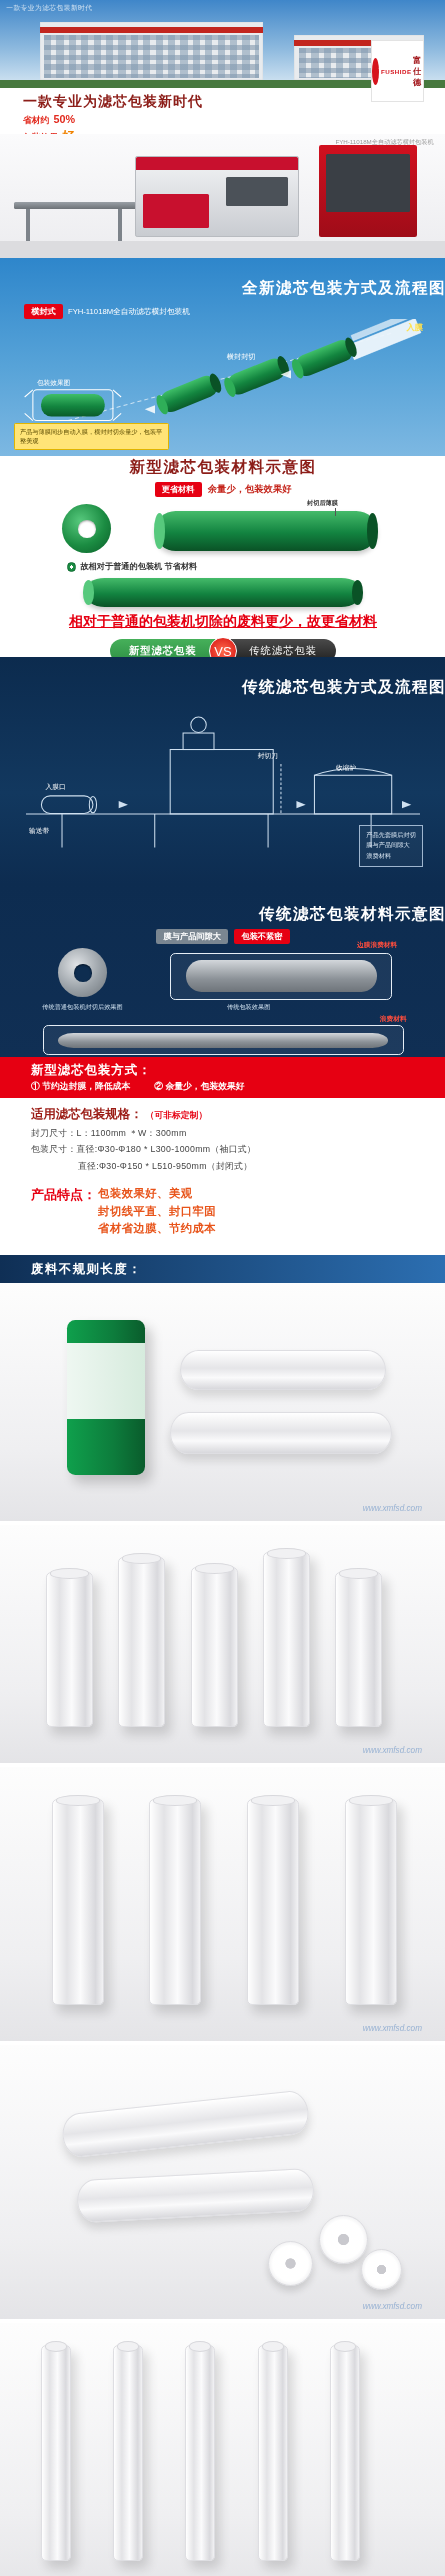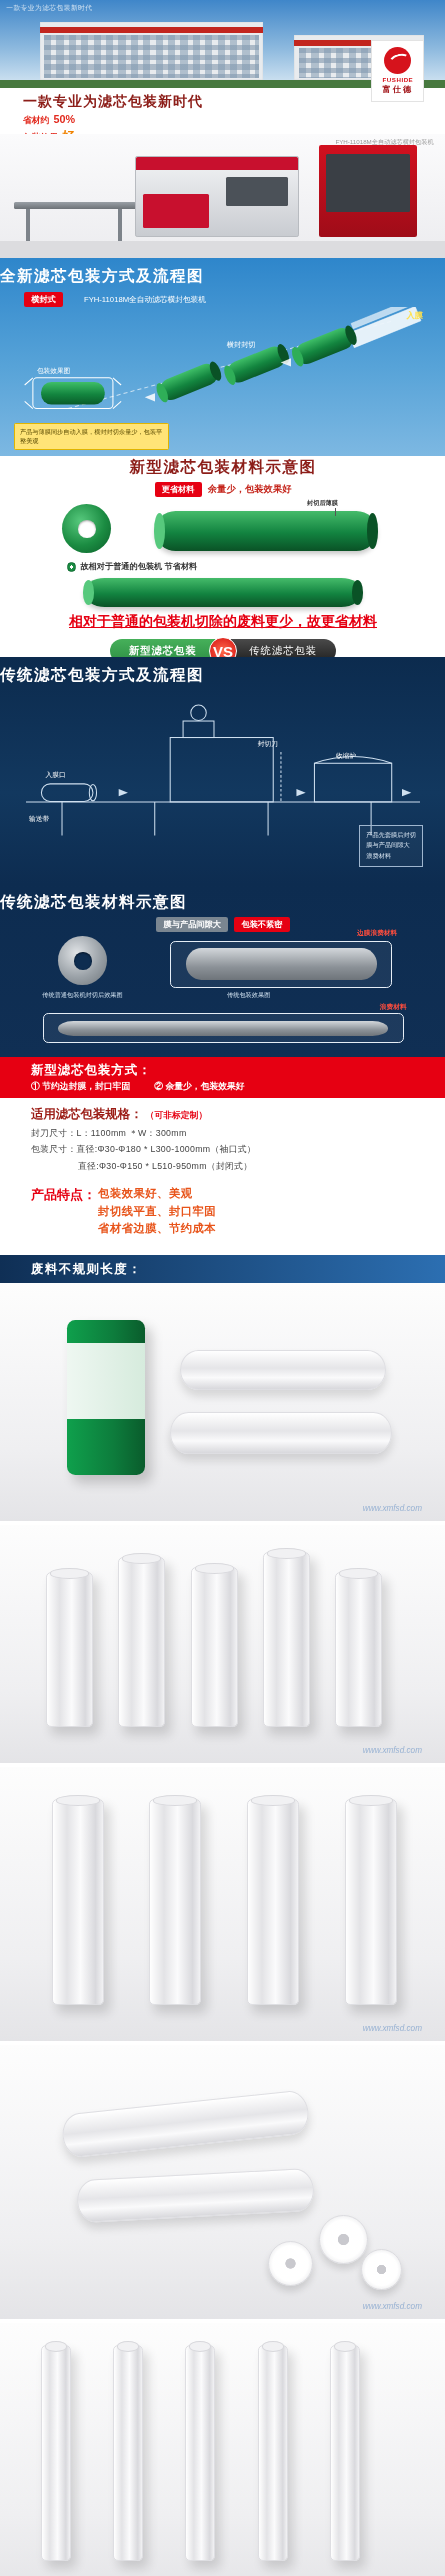--- a/index.html
+++ b/index.html
@@ -13,21 +13,21 @@
 .bld{position:absolute;background:#e8ebee;box-shadow:inset 0 0 0 0.5px rgba(0,0,0,.06)}
 .bld .win{position:absolute;left:4.1px;right:4.1px;top:13.4px;bottom:2.1px;
   background:repeating-linear-gradient(90deg,rgba(130,155,178,.55) 0 7.2px,transparent 7.2px 12.4px),
              repeating-linear-gradient(180deg,rgba(110,135,160,.5) 0 5.2px,transparent 5.2px 9.8px)}
 .bld .redband{position:absolute;top:5.2px;left:0;right:0;height:5.7px;background:#c2261f}
 .bld1{left:40px;bottom:8.2px;width:223px;height:58px}
 .bld2{right:21.6px;bottom:8.2px;width:130px;height:45px}
 .hedge{position:absolute;bottom:0;width:100%;height:8.2px;background:#47793f}
 
 
-.logo{position:absolute;top:40px;right:21.6px;width:53px;height:62px;background:#fff;border:0.5px solid #e3e3e3;z-index:9;display:flex;flex-direction:column;align-items:center;justify-content:center;gap:1.5px}
+.logo{position:absolute;top:40px;right:21.6px;width:53px;height:62px;background:#fff;border:0.5px solid #e3e3e3;z-index:9;display:flex;flex-direction:row;align-items:center;justify-content:center;gap:1.5px}
 .logo-circle{width:27px;height:27px;border-radius:50%;background:#d6131c;position:relative}
 .logo-circle::after{content:"";position:absolute;left:4.6px;top:6.7px;width:17.5px;height:12.4px;border:2.1px solid #fff;border-radius:50%;border-color:#fff transparent transparent transparent;transform:rotate(-14deg)}
 .logo-en{color:#d6131c;font-size:6.2px;font-weight:bold;letter-spacing:0.5px}
 .logo-cn{color:#a01015;font-size:8.2px;font-weight:bold;letter-spacing:2.1px}
 
 
 .brandbar{height:46px;background:#fff;padding:5.2px 0 0 23px}
 .h-title{color:#8c1d18;font-size:14px;font-weight:bold;letter-spacing:1px}
 .subrow{margin-top:2.1px;font-weight:bold;line-height:1.25}
 .sub-label{color:#e22a1e;font-size:8.8px}
@@ -41,26 +41,26 @@
 .m-conveyor{position:absolute;left:14.4px;bottom:49px;width:122px;height:7.2px;background:linear-gradient(#9aa0a6,#6d7277);border-radius:1.5px}
 .m-leg{position:absolute;bottom:17.5px;width:4.1px;height:33px;background:#7d838a}
 .m-body{position:absolute;left:135px;bottom:20.6px;width:164px;height:81px;background:linear-gradient(180deg,#f2f3f5,#c9ccd1);border:0.5px solid #b8bbc0;border-radius:2.1px}
 .m-body::before{content:"";position:absolute;top:0;left:0;right:0;height:12.4px;background:#c8102e;border-radius:1.5px 1.5px 0 0}
 .m-body::after{content:"";position:absolute;bottom:8.2px;left:7.2px;width:66px;height:34px;background:#c8102e;border-radius:1.5px}
 .m-window{position:absolute;top:19.6px;right:10.3px;width:62px;height:29px;background:#4b5158;border-radius:1.5px}
 .m-cabinet{position:absolute;right:29px;bottom:20.6px;width:98px;height:92px;background:linear-gradient(180deg,#d1101f,#9f0c18);border-radius:2.1px}
 .m-cabinet::before{content:"";position:absolute;top:8.2px;left:7.2px;right:7.2px;bottom:25px;background:#3a3f45;border-radius:1.5px}
 
 
-.sec-title{color:#fff;font-size:15.5px;font-weight:bold;text-align:left;padding-top:8px;letter-spacing:1.5px}
+.sec-title{color:#fff;font-size:15.5px;font-weight:bold;text-align:right;padding-top:20px;letter-spacing:1.5px}
 .sec-title-dark{color:#8c1d18;font-size:15.5px;font-weight:bold;text-align:center;padding-top:1px;letter-spacing:1.5px}
 
 
 .flow-new{height:198px;background:linear-gradient(180deg,#2e86cb,#57a3d8 55%,#7db8e2)}
-.model-row{display:flex;align-items:center;gap:21px;margin:5.2px 0 0 24px}
+.model-row{display:flex;align-items:center;gap:5px;margin:5.2px 0 0 24px}
 .tag-red{background:#e60012;color:#fff;font-size:8.2px;font-weight:bold;padding:2.1px 7.2px;border-radius:2.1px}
 .model-text{color:#fff;font-size:7.7px}
 .flow-svg{display:block}
 .note-yellow{position:absolute;left:14.4px;bottom:6.2px;width:155px;background:#ffe477;border:0.5px solid #e0b400;color:#5a4a00;font-size:6.2px;padding:3.1px 4.6px;line-height:1.5;border-radius:1.5px}
 
 
 .mat-new{height:201px;background:#fff}
 .tagrow{display:flex;justify-content:center;gap:6.2px;margin-top:4.1px;align-items:center}
 .tag-desc{color:#c5261c;font-size:9.3px;font-weight:bold}
 .mn-graphics{position:relative;height:57px;margin-top:4.1px}
@@ -71,21 +71,21 @@
 .green-cyl::after{content:"";position:absolute;left:-1px;top:2.1px;bottom:2.1px;width:11.3px;border-radius:50%;background:#57c97d}
 .film-label{position:absolute;left:307px;top:-2.1px;color:#333;font-size:6.2px;font-weight:bold}
 .leader{position:absolute;left:335px;top:6.2px;width:0.5px;height:8.2px;background:#555}
 .mn-line1{display:flex;align-items:center;gap:4.1px;margin:3.1px 0 0 67px;color:#333;font-size:8.2px;font-weight:bold}
 .mini-donut{width:9.3px;height:9.3px;border-radius:50%;background:radial-gradient(circle,#fff 0 30%,#1b8c42 32% 100%);border:0.5px solid #0d6b30;flex:none}
 .cyl2-wrap{position:relative;width:278px;height:29px;margin:5.2px auto 0}
 .mn-line2{text-align:center;color:#e60012;font-size:14px;font-weight:bold;margin-top:6.2px;text-decoration:underline}
 .vsrow{display:flex;align-items:center;justify-content:center;margin-top:6.2px}
 .vs-left{background:linear-gradient(#46b05a,#2e8f44);color:#fff;font-size:10.3px;font-weight:bold;padding:4.6px 18.5px;border-radius:13.4px 0 0 13.4px;letter-spacing:1px}
 .vs-right{background:linear-gradient(#4a4a4a,#1f1f1f);color:#fff;font-size:10.3px;font-weight:normal;padding:4.6px 18.5px;border-radius:0 13.4px 13.4px 0;letter-spacing:1px}
-.vs-badge{width:28px;height:28px;border-radius:50%;background:radial-gradient(#ff6a4c,#d40f0f);color:#fff;font-size:15px;font-weight:bold;display:flex;align-items:center;justify-content:center;margin:0 -6.2px;z-index:2;border:1.5px solid #fff;flex:none}
+.vs-badge{width:28px;height:28px;border-radius:50%;background:radial-gradient(#ff6a4c,#d40f0f);color:#fff;font-size:13px;font-weight:normal;display:flex;align-items:center;justify-content:center;margin:0 -6.2px;z-index:2;border:1.5px solid #fff;flex:none}
 
 
 .flow-trad{height:227px;background:linear-gradient(180deg,#0c2b4e,#12385f 60%,#0d2c50)}
 .note-navy{position:absolute;right:23px;bottom:17.5px;border:0.5px solid #9fb6cf;color:#dce8f4;font-size:6.2px;padding:4.1px 6.2px;line-height:1.7;background:rgba(255,255,255,.04)}
 
 
 .mat-trad{height:173px;background:linear-gradient(180deg,#0d2c50,#102f54)}
 .tag-gray{background:#7a8691;color:#fff;font-size:8.2px;font-weight:bold;padding:2.1px 7.2px;border-radius:2.1px}
 .mt-graphics{position:relative;height:76px;margin-top:3.1px}
 .gray-donut{width:49px;height:49px;border-radius:50%;background:radial-gradient(circle at 38% 35%,#e0e3e6 0%,#9aa1a7 55%,#6d747a 100%);position:absolute;left:58px;top:1px}
@@ -304,21 +304,21 @@
       <div class="t-film"></div>
       <div class="t-core"></div>
       <span class="waste-label" style="right:-3.1px;top:-10.3px">浪费材料</span>
     </div>
     <div class="scrap-line">废料不规则长度(5-7CM)</div>
   </section>
 
   <section class="red-banner">
     <div class="rb-title">新型滤芯包装方式：</div>
     <div class="rb-points">
-      <span>① 节约边封膜，封口牢固</span>
+      <span>① 节约边封膜，降低成本</span>
       <span>② 余量少，包装效果好</span>
     </div>
   </section>
 
   <section class="specs">
     <span class="specs-title">适用滤芯包装规格：</span><span class="specs-sub">（可非标定制）</span>
     <div class="spec-line">封刀尺寸：L：1100mm ＊W：300mm</div>
     <div class="spec-line">包装尺寸：直径:Φ30-Φ180 * L300-1000mm（袖口式）</div>
     <div class="spec-line indent">直径:Φ30-Φ150 * L510-950mm（封闭式）</div>
   </section>

